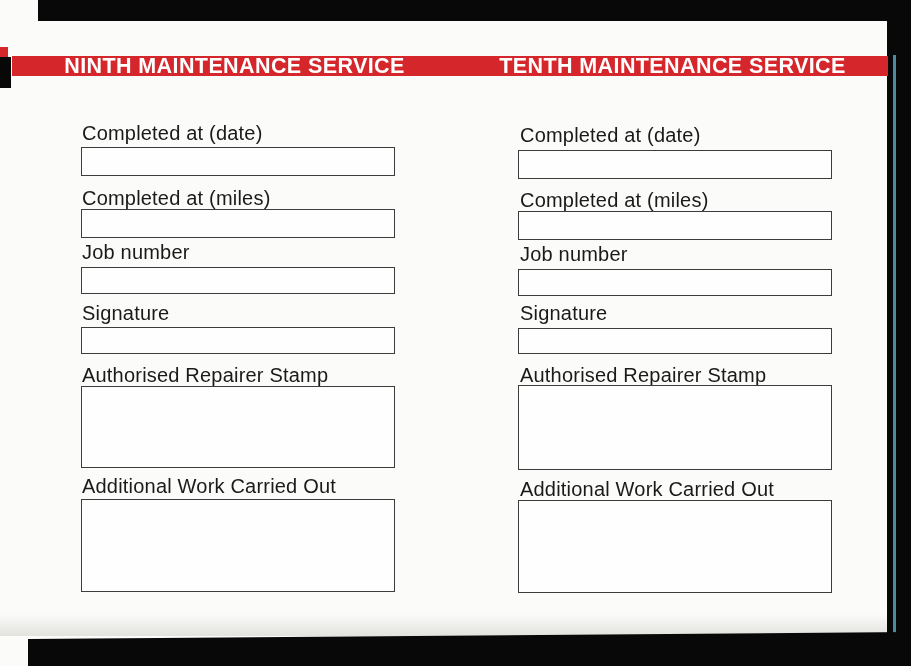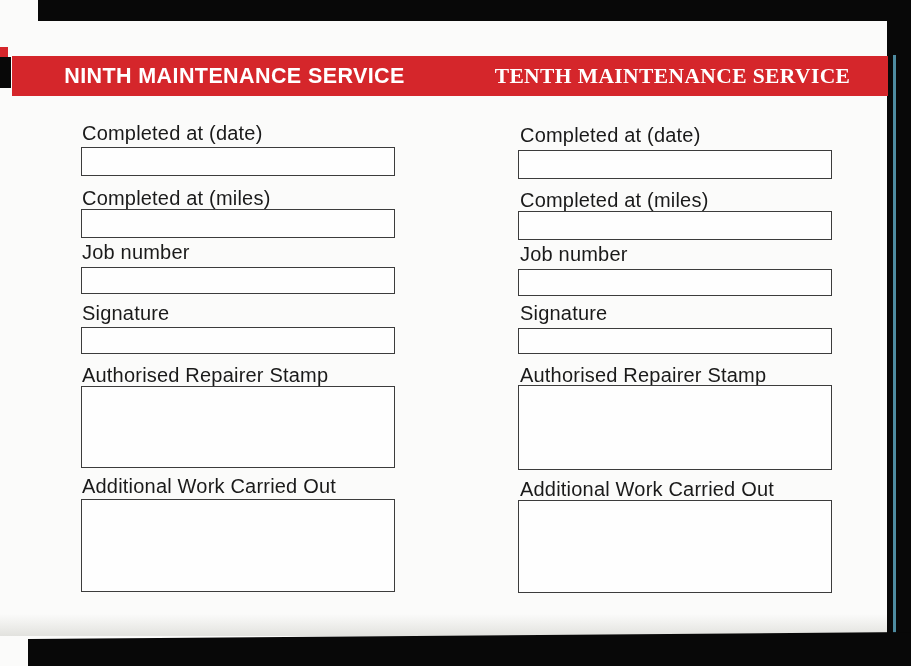--- a/index.html
+++ b/index.html
@@ -24,27 +24,27 @@
   #strip-top    { left: 38px; right: 0; top: 0; height: 21px; }
   #strip-right  { top: 5px; right: 0; bottom: 0; width: 24px; }
   #strip-bottom { left: 28px; right: 0; top: 632px; bottom: 0;
                   clip-path: polygon(0 7px, 100% 0, 100% 100%, 0 100%); }
   #edge-teal-line { position: absolute; right: 15px; top: 55px; bottom: 14px;
                     width: 3px; background: var(--edge-teal); }
   #bottom-shade { position: absolute; left: 0; right: 24px; top: 614px; height: 22px;
                   background: linear-gradient(#fbfbfa00, #e2e2de); }
   
   #banner {
-    position: absolute; left: 12px; top: 56px; width: 876px; height: 40px;
+    position: absolute; left: 12px; top: 56px; width: 876px; height: 20px;
     background: var(--banner-red);
     display: flex; align-items: center;
   }
   .banner-cell { display: flex; align-items: center; justify-content: center; height: 100%; }
   #banner-cell-ninth { width: 445px; }
-  #banner-cell-tenth { width: 431px; font-family: Liberation Serif, serif; }
+  #banner-cell-tenth { width: 431px; }
   .banner-title {
     color: #ffffff; font-weight: 700; font-size: 21.5px; letter-spacing: 0.4px;
     white-space: nowrap; padding-top: 1px;
   }
   
   #banner-edge-shadow { position: absolute; left: 0; top: 57px; width: 11px; height: 31px;
                         background: var(--scan-black); }
   #banner-edge-red { position: absolute; left: 0; top: 47px; width: 8px; height: 10px;
                      background: var(--banner-red); }
   

